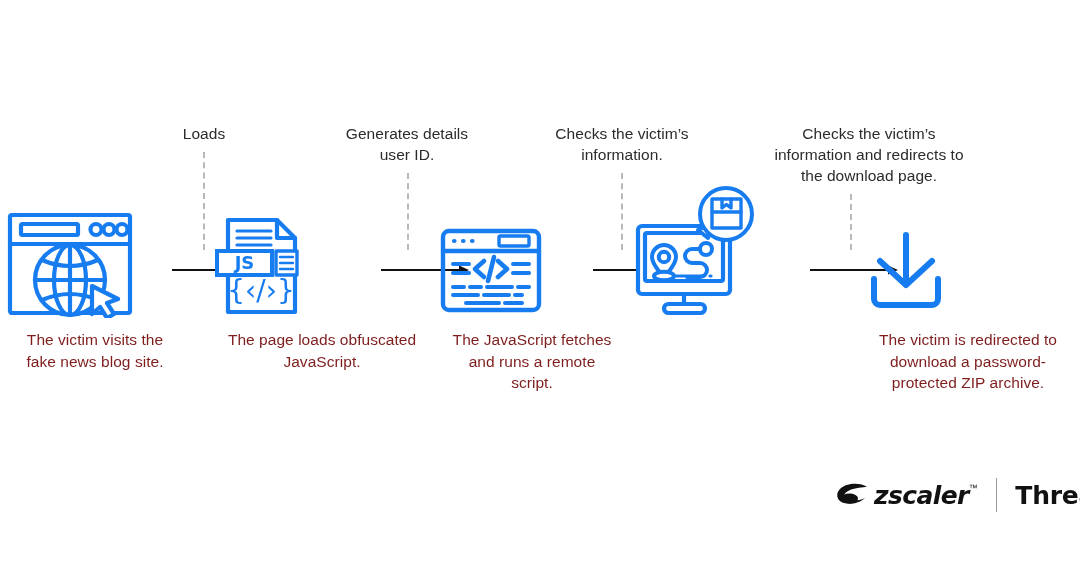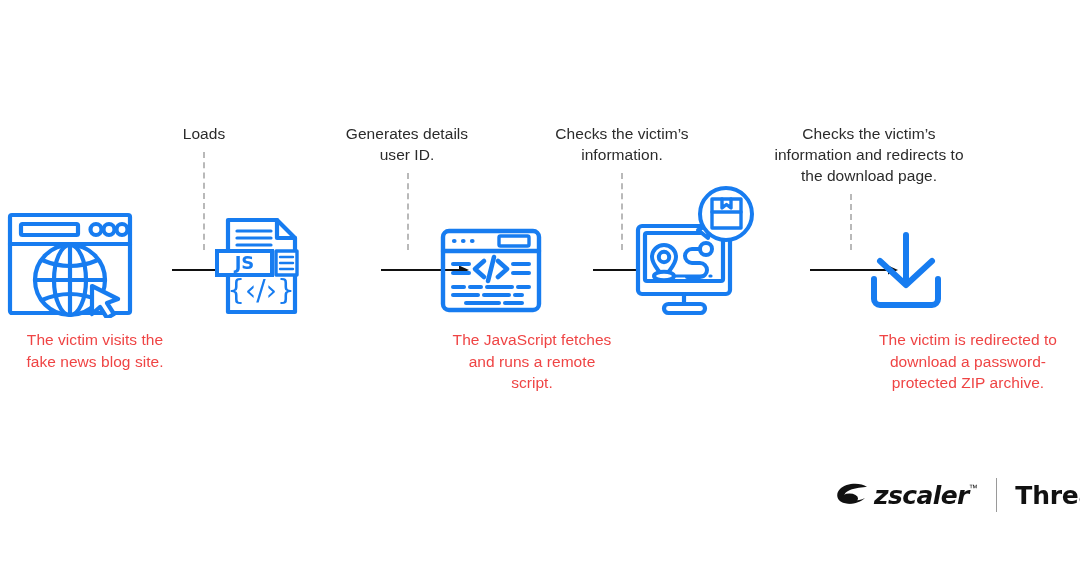--- a/index.html
+++ b/index.html
@@ -44,21 +44,21 @@
   }
   .step-icon {
     height: 118px;
     display: flex;
     align-items: flex-end;
     justify-content: flex-start;
   }
   .step-caption {
     font-size: 15.5px;
     line-height: 21.5px;
-    color: #ef4444;
+    color: #7f1d1d;
     margin-top: 11px;
     letter-spacing: 0.05px;
   }
 
   
   .arrow {
     position: absolute;
     height: 12px;
   }
 
@@ -185,20 +185,22 @@
           <line x1="67" y1="55" x2="80" y2="55"></line>
           <line x1="67" y1="61" x2="80" y2="61"></line>
         </g>
 
         <rect x="4" y="43" width="55" height="24" fill="#ffffff" stroke="#177cf0" stroke-width="4"></rect>
         <text x="31.5" y="61" text-anchor="middle" font-family="'DejaVu Sans','Liberation Sans',sans-serif" font-size="18" font-weight="bold" fill="#177cf0">JS</text>
 
         <text x="48" y="92" text-anchor="middle" font-family="'DejaVu Sans','Liberation Sans',sans-serif" font-size="28" fill="#177cf0">{‹/›}</text>
       </svg>
     </div>
+    <div class="step-caption" style="white-space:pre-line;">The page loads obfuscated
+JavaScript.</div>
   </div>
 
   <div class="step" style="left:436px; top:200px; width:192px;">
     <div class="step-icon">
       <svg width="110" height="95" viewBox="0 0 110 95">
         <g fill="none" stroke="#177cf0" stroke-width="4.4" stroke-linecap="round" stroke-linejoin="round">
           <rect x="7" y="8" width="96" height="79" rx="6"></rect>
           <line x1="7" y1="28" x2="103" y2="28"></line>
         </g>
 

